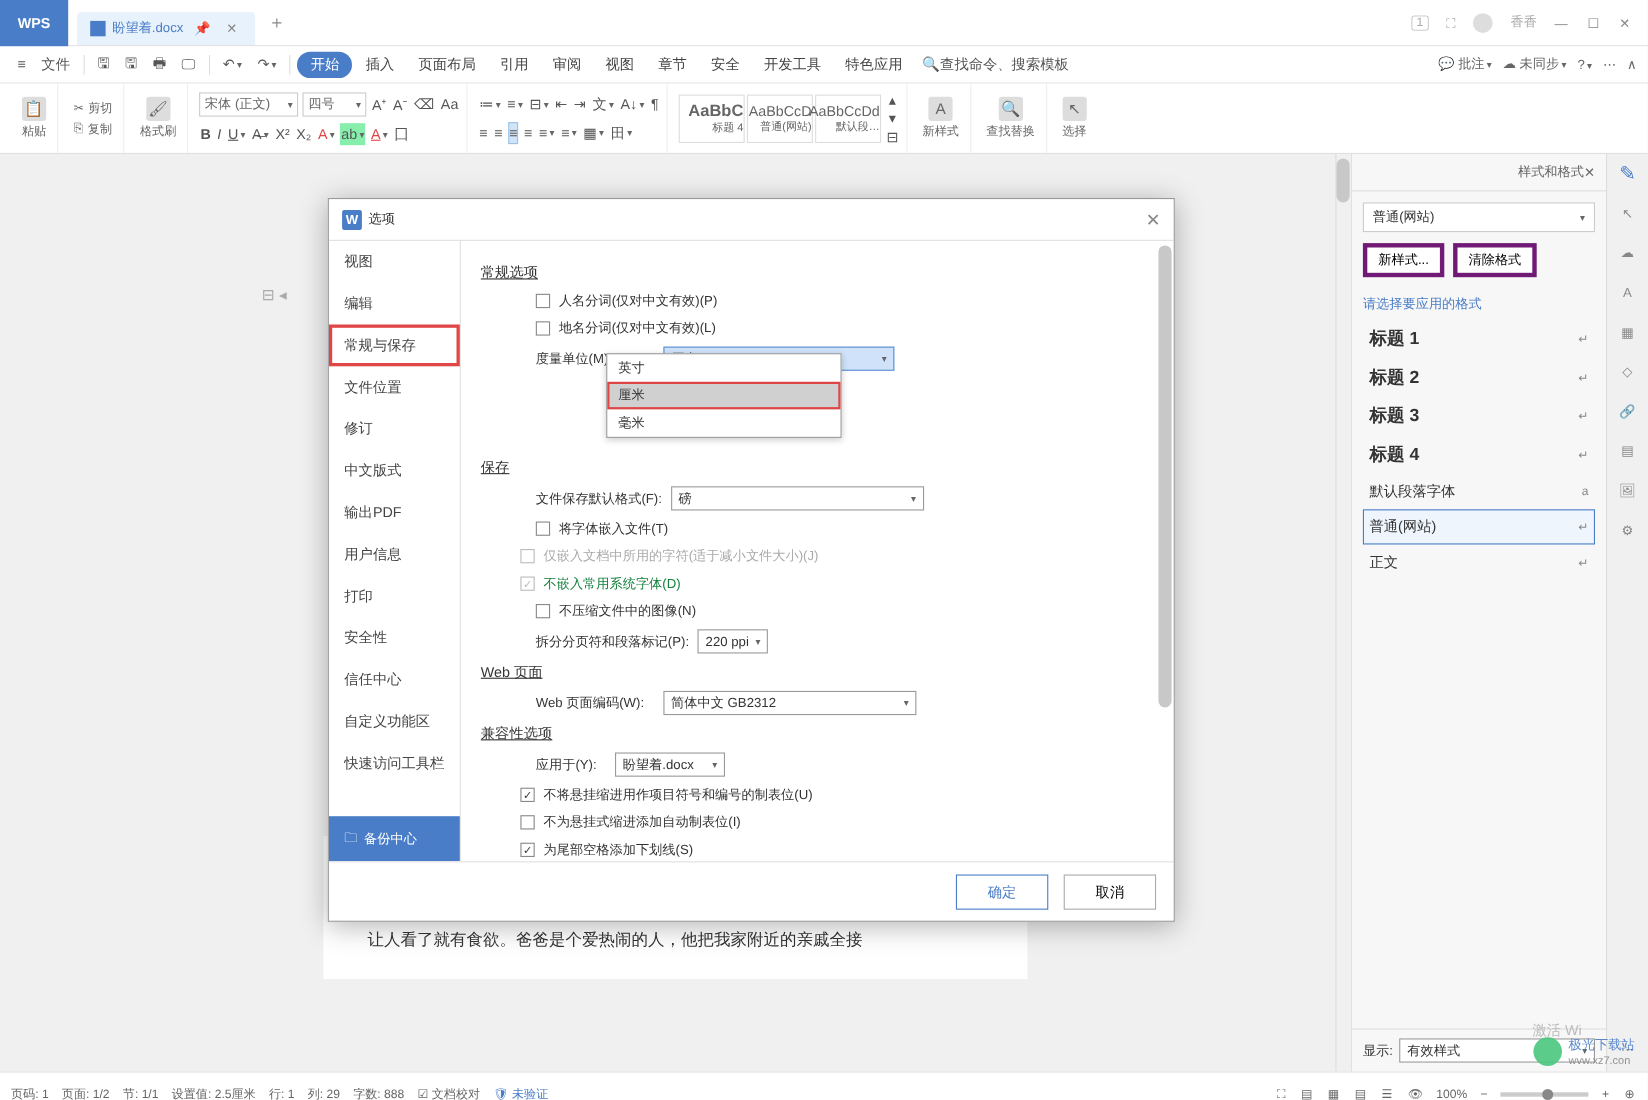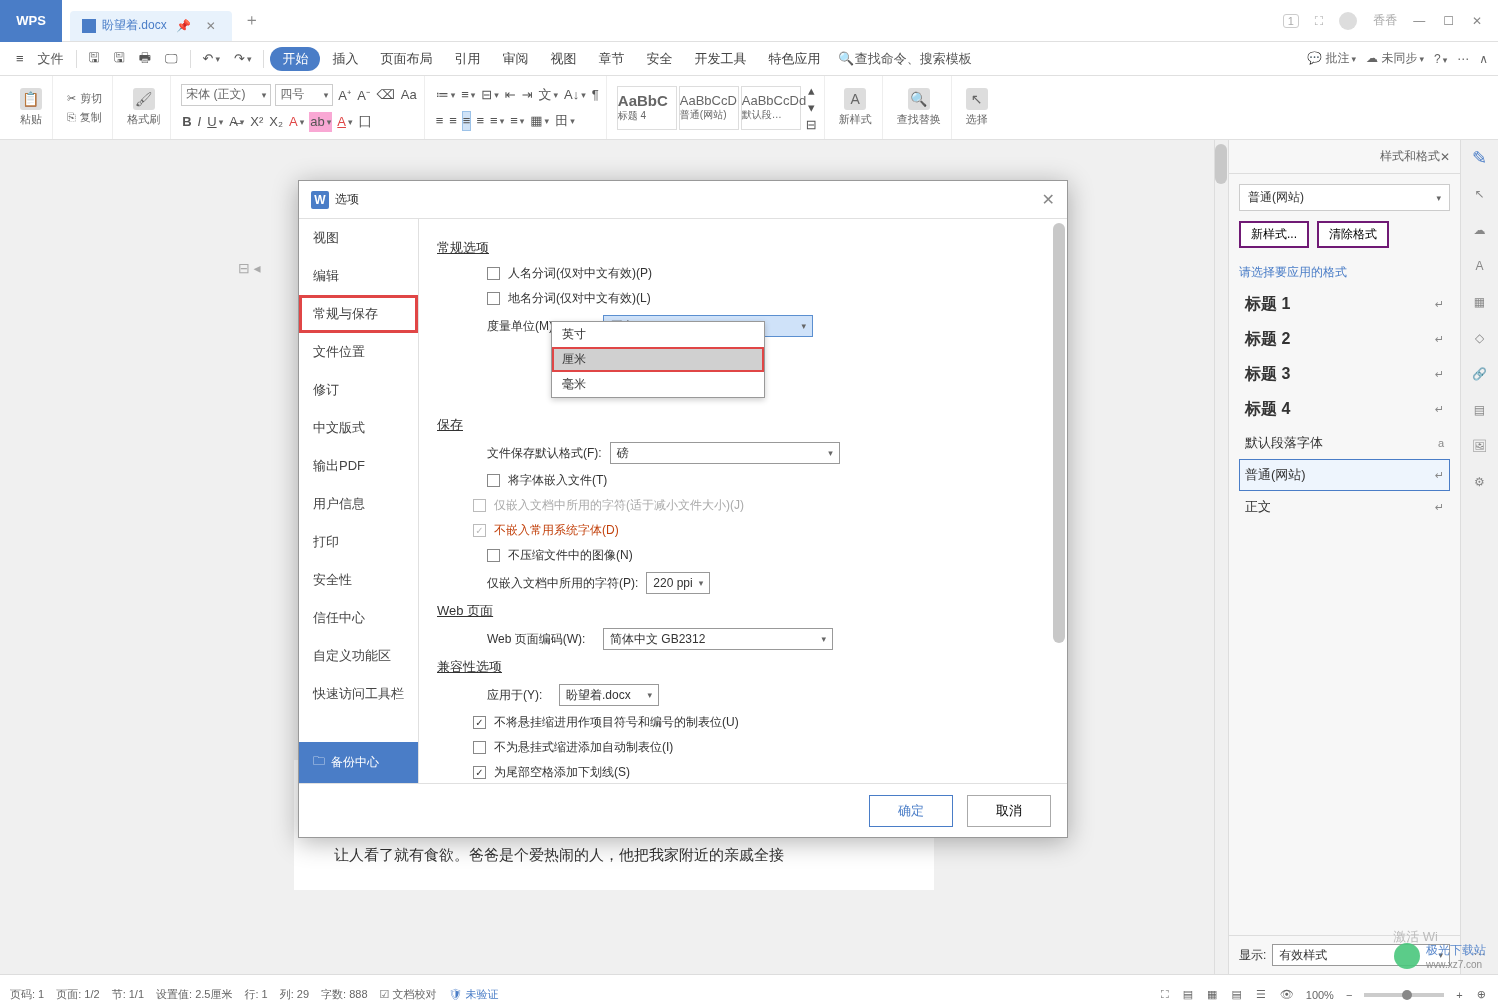--- a/index.html
+++ b/index.html
@@ -31,39 +31,39 @@
   .ribbon-group { display: flex; flex-direction: column; align-items: center; justify-content: center; height: 100%; padding: 0 6px; border-right: 1px solid #eee; font-size: 11px; color: #666; gap: 2px; }
   .ribbon-group.row { flex-direction: row; gap: 4px; }
   .ribbon-btn-lg { display: flex; flex-direction: column; align-items: center; gap: 2px; cursor: pointer; padding: 2px 4px; font-size: 11px;}
   .ribbon-icon { width: 22px; height: 22px; background: #ddd; border-radius: 3px; display:flex; align-items:center; justify-content:center; font-size:14px; }
   .ribbon-small { display: flex; align-items: center; gap: 4px; font-size: 11px; padding: 1px 4px; cursor: pointer; color: #666; }
   .font-combo { border: 1px solid #ccc; height: 22px; padding: 0 4px; display: flex; align-items: center; min-width: 90px; font-size: 12px; }
   .size-combo { border: 1px solid #ccc; height: 22px; padding: 0 4px; display: flex; align-items: center; min-width: 58px; font-size: 12px; }
   .mini-btn { border: 1px solid transparent; display: flex; align-items: center; justify-content: center; cursor: pointer; font-size: 13px; color: #555; }
   .mini-btn.active { background: #d0e3f7; border-color: #9cc2e8; }
   .style-gallery { display: flex; gap: 2px; }
-  .style-item { border: 1px solid #ddd; width: 60px; height: 44px; display: flex; flex-direction: column; align-items: flex-start; justify-content: center; font-size: 10px; cursor: pointer; }
+  .style-item { border: 1px solid #ddd; width: 60px; height: 44px; display: flex; flex-direction: column; align-items: flex-end; justify-content: center; font-size: 10px; cursor: pointer; }
   .style-item .preview { font-size: 13px; }
   .style-item.big .preview { font-weight: bold; font-size: 15px; }
 
   
   .main-area { display: flex; height: calc(1000px - 42px - 34px - 64px - 26px); }
   .doc-area { flex: 1; background: #f0f0f0; display: flex; flex-direction: column; position: relative; overflow: hidden; }
   .doc-gutter { position: absolute; left: 238px; top: 120px; color: #aaa; font-size: 14px; }
   .doc-page { background: #fff; margin: 0 auto; width: 640px; margin-top: 620px; padding: 20px 40px; font-family: "SimSun"; font-size: 15px; line-height: 2; color: #333; }
   .doc-num { color: #e04646; }
   .doc-scroll { position: absolute; right: 0; top: 0; bottom: 0; width: 14px; background: #f0f0f0; border-left: 1px solid #ddd; }
   .doc-scroll-thumb { position: absolute; right: 1px; width: 12px; background: #c8c8c8; border-radius: 6px; }
 
   
   .right-panel { width: 232px; background: #f7f7f7; border-left: 1px solid #ddd; display: flex; flex-direction: column; }
   .rp-header { padding: 8px 10px; border-bottom: 1px solid #ddd; display:flex; justify-content:flex-end; align-items:center; color:#666; }
   .rp-combo { margin: 10px; border: 1px solid #ccc; background: #fff; padding: 4px 8px; display: flex; justify-content: space-between; align-items: center; }
   .rp-btn-row { display: flex; gap: 8px; padding: 0 10px 10px; }
-  .rp-btn { border: 2px solid #701a75; background: #fff; padding: 3px 10px; cursor: pointer; font-size: 12px; }
+  .rp-btn { border: 4px solid #701a75; background: #fff; padding: 3px 10px; cursor: pointer; font-size: 12px; }
   .rp-hint { color: #4a7dc7; padding: 6px 10px; }
   .rp-list { padding: 0 10px; }
   .rp-item { padding: 7px 6px; cursor: pointer; display: flex; justify-content: space-between; align-items: center; font-family: "SimSun"; font-size: 16px; font-weight: bold; }
   .rp-item.small { font-size: 13px; font-weight: normal; }
   .rp-item.selected { border: 1px solid #4a7dc7; background: #eef5fd; padding: 6px 5px; }
   .rp-item .mark { font-size: 11px; color: #888; font-weight: normal; font-family: sans-serif; }
   .rp-footer { margin-top: auto; padding: 8px 10px; border-top: 1px solid #ddd; display:flex; align-items:center; gap:6px; }
 
   
   .right-strip { width: 38px; background: #f0f0f0; border-left: 1px solid #ddd; display: flex; flex-direction: column; align-items: center; padding-top: 8px; gap: 16px; color: #888; }
@@ -214,21 +214,21 @@
           <i>I</i>
         </span>
       <span class="mini-btn">
           <u>U</u>
           <span class="caret">▾</span>
         </span>
       <span class="mini-btn">A̶<span class="caret">▾</span></span>
       <span class="mini-btn">X²</span>
       <span class="mini-btn">X₂</span>
       <span class="mini-btn" style="color:#e04646">A<span class="caret">▾</span></span>
-      <span class="mini-btn" style="background:#f9a8d4">ab<span class="caret">▾</span></span>
+      <span class="mini-btn" style="background:#86efac">ab<span class="caret">▾</span></span>
       <span class="mini-btn" style="color:#e04646">
           <u>A</u>
           <span class="caret">▾</span>
         </span>
       <span class="mini-btn">囗</span>
     </div>
   </div>
   <div class="ribbon-group" style="flex-direction:column; align-items:flex-start; gap:6px;">
     <div style="display:flex; gap:4px;">
       <span class="mini-btn">≔<span class="caret">▾</span></span>
@@ -458,28 +458,28 @@
       <div class="dlg-row indent">
           <span class="dlg-check"></span>
           <span>将字体嵌入文件(T)</span>
         </div>
       <div class="dlg-row indent2">
           <span class="dlg-check disabled"></span>
           <span style="color:#aaa">仅嵌入文档中所用的字符(适于减小文件大小)(J)</span>
         </div>
       <div class="dlg-row indent2">
           <span class="dlg-check disabled checked"></span>
-          <span style="color:#c2410c">不嵌入常用系统字体(D)</span>
+          <span style="color:#15803d">不嵌入常用系统字体(D)</span>
         </div>
       <div class="dlg-row indent">
           <span class="dlg-check"></span>
           <span>不压缩文件中的图像(N)</span>
         </div>
       <div class="dlg-row indent">
-        <span>仅嵌入文档中所用的字符(P):</span>
+        <span>拆分分页符和段落标记(P):</span>
         <div class="dlg-combo small">
             <span>220 ppi</span>
             <span class="caret">▾</span>
           </div>
       </div>
 
       <div class="dlg-section-title">Web 页面</div>
       <div class="dlg-row indent">
         <span class="dlg-label">Web 页面编码(W):</span>
         <div class="dlg-combo wide">

